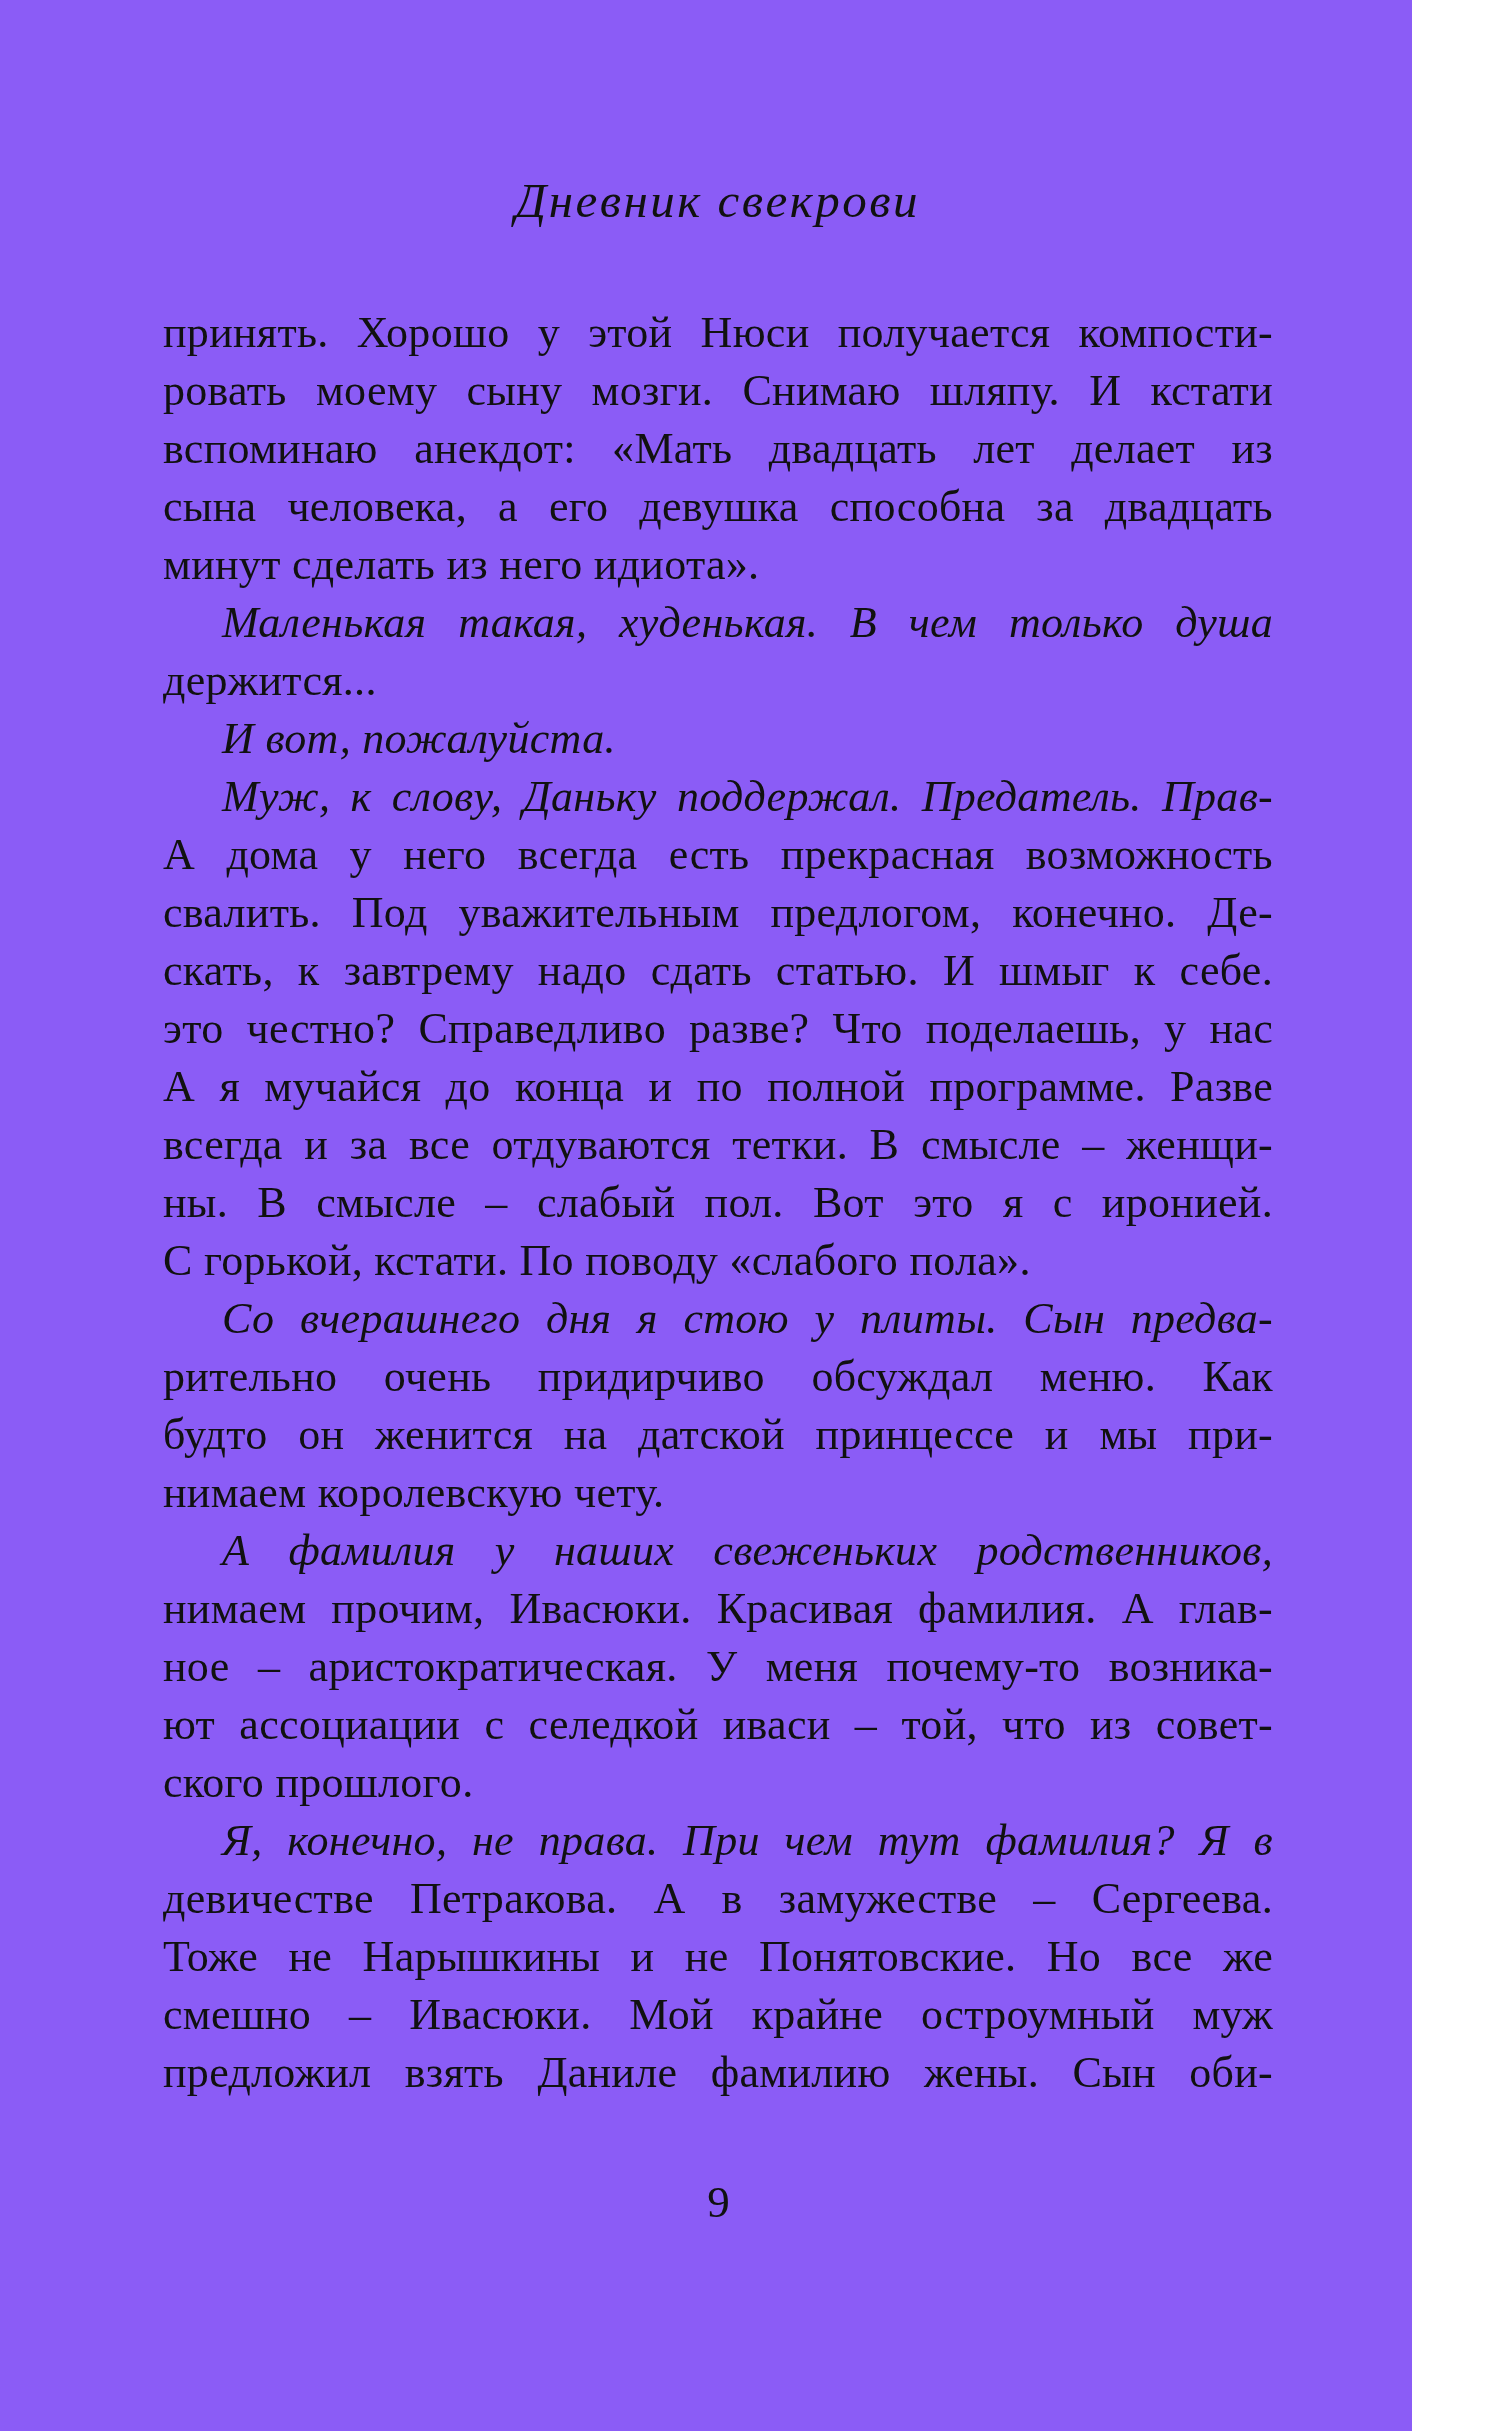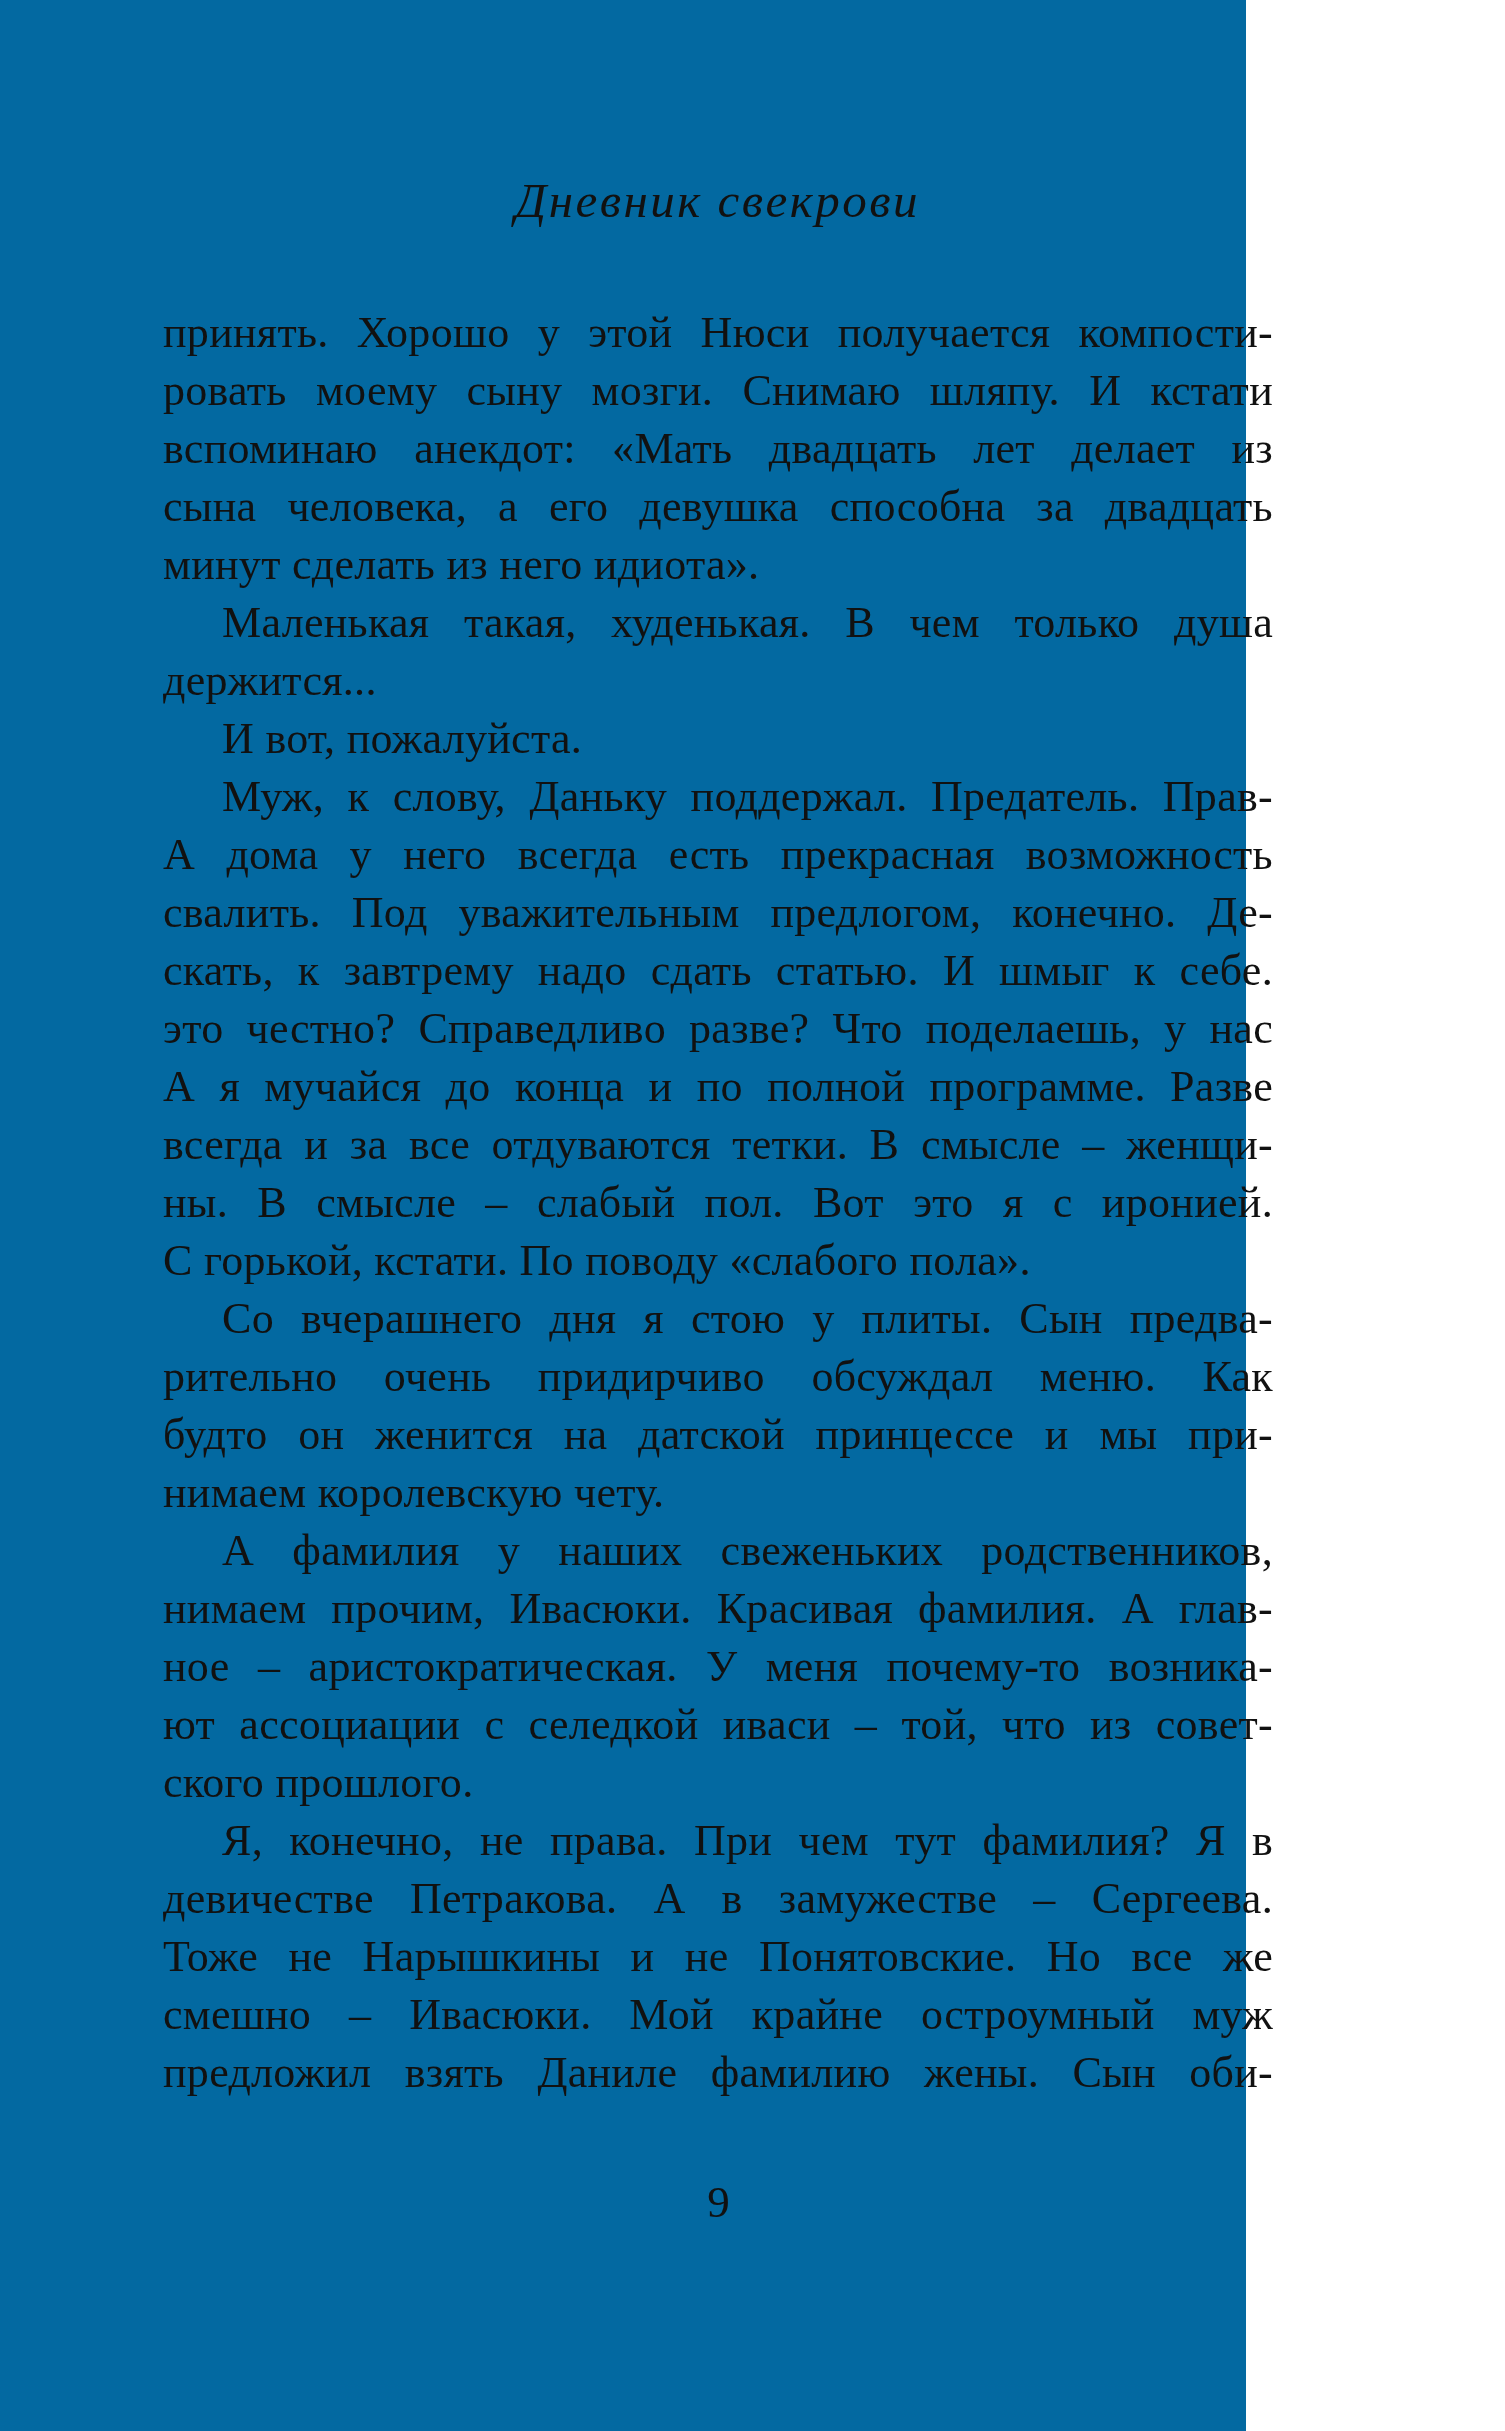--- a/index.html
+++ b/index.html
@@ -12,23 +12,23 @@
       height: 2432px;
       position: relative;
       overflow: hidden;
       color: #111111;
       font-family: "Liberation Serif", "DejaVu Serif", serif;
     }
     .page {
       position: absolute;
       left: 0;
       top: 0;
-      width: 1246px;
+      width: 1412px;
       height: 2432px;
-      background: #0369a1;
+      background: #8b5cf6;
     }
     .running-head {
       position: absolute;
       left: 0;
       width: 1435px;
       top: 169px;
       text-align: center;
       font-family: "Liberation Serif", "DejaVu Serif", serif;
       font-style: italic;
       font-size: 49px;
@@ -48,20 +48,21 @@
     .line {
       display: block;
       height: 58px;
       white-space: nowrap;
       text-align: justify;
       text-align-last: justify;
       overflow: visible;
     }
     .line.indent {
       padding-left: 59px;
+      font-style: italic;
     }
     .line.last {
       text-align: center;
       text-align-last: left;
     }
     .folio {
       position: absolute;
       left: 0;
       width: 1437px;
       top: 2174px;

